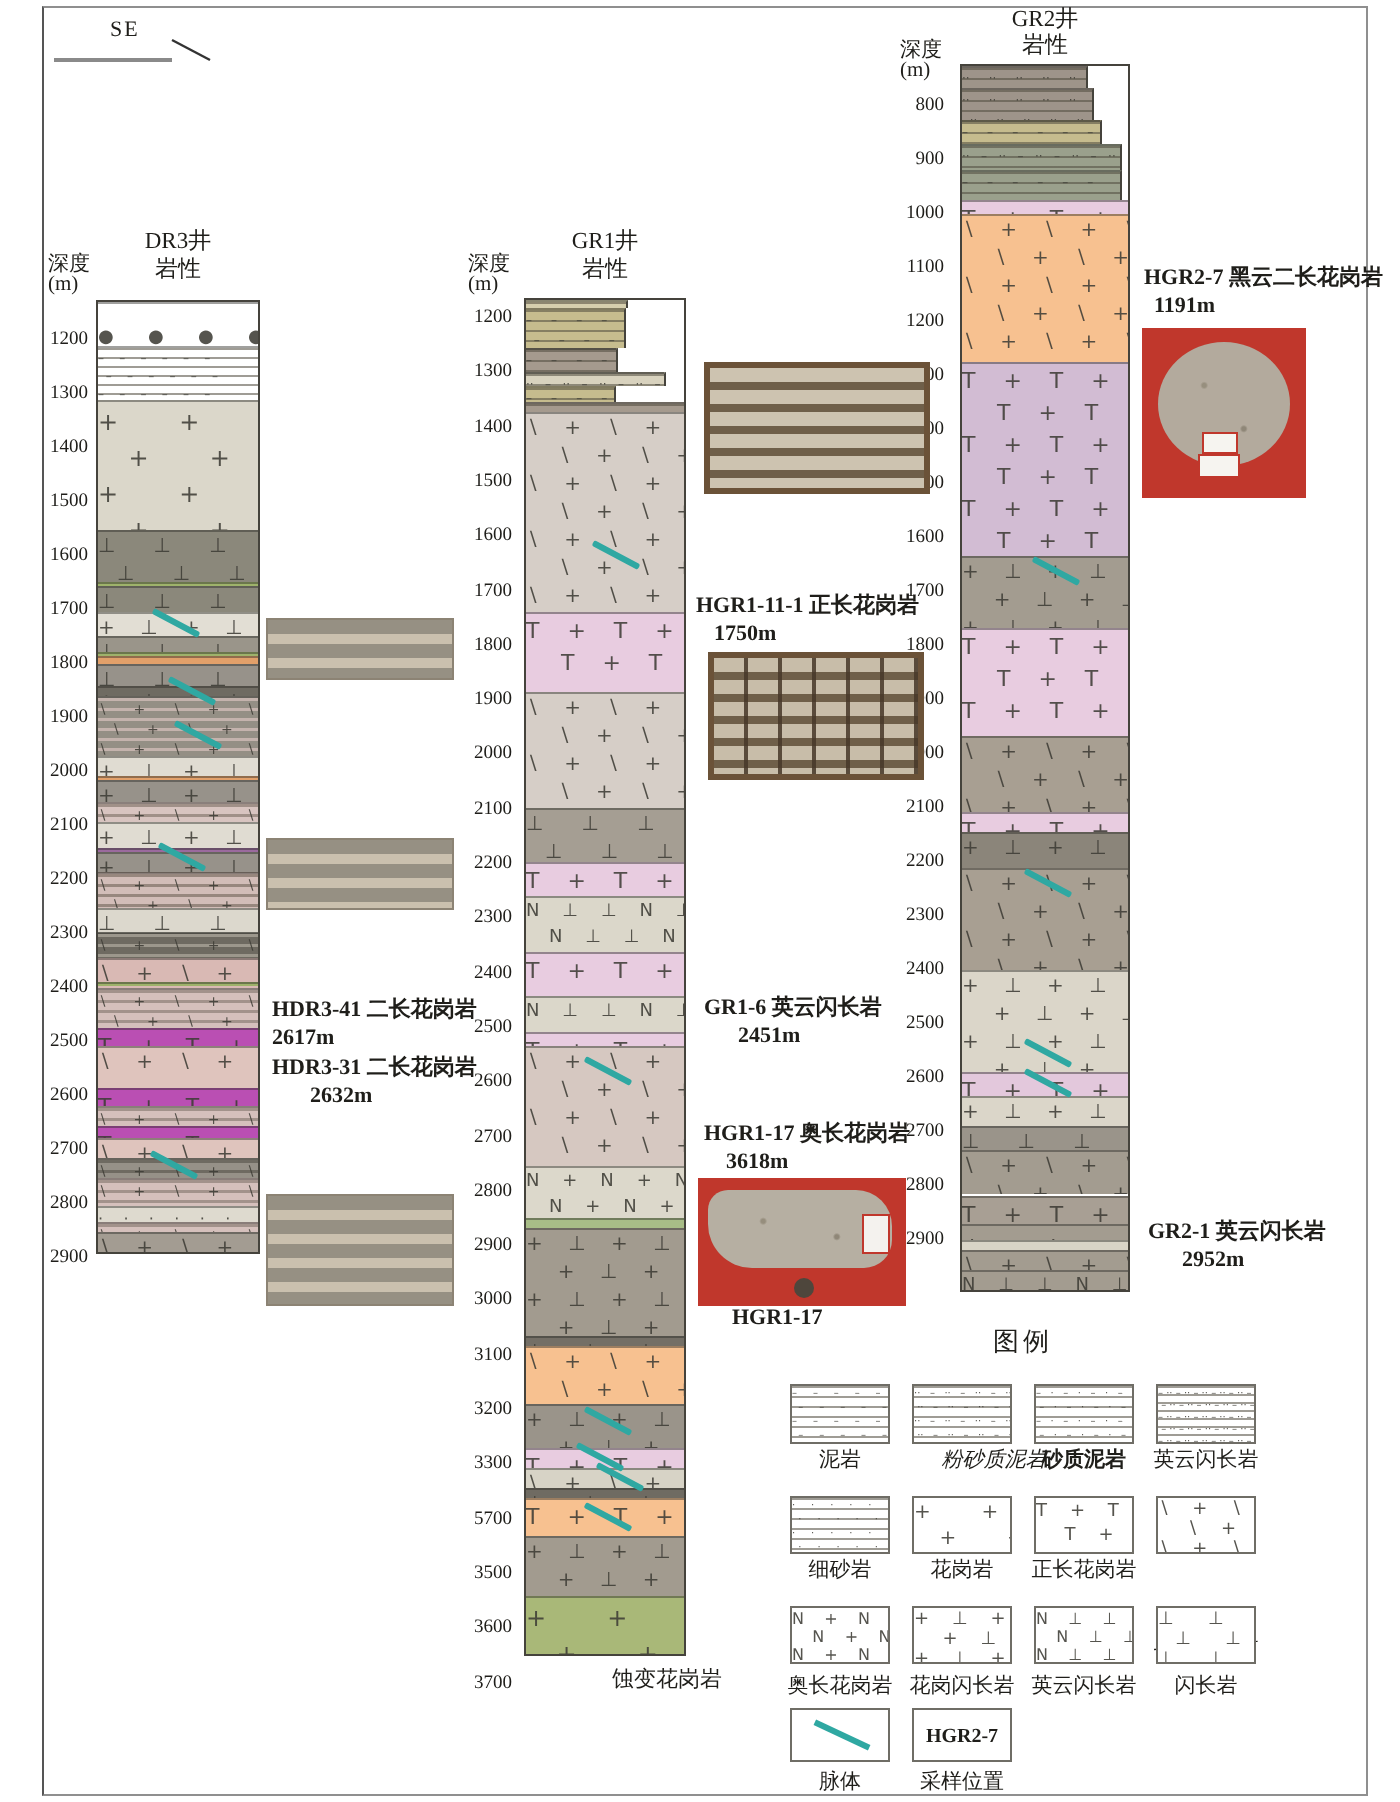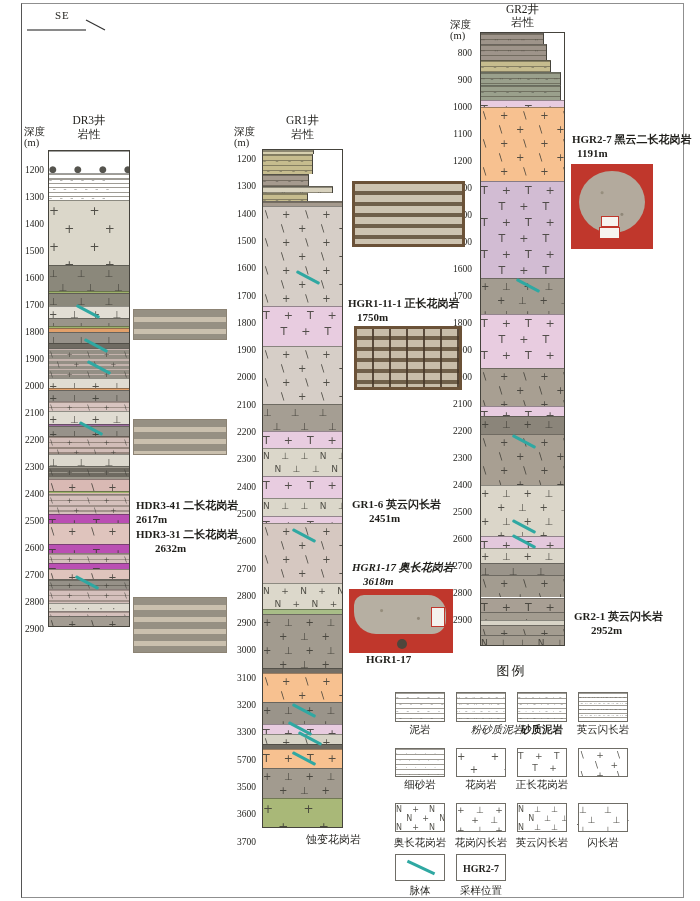--- a/index.html
+++ b/index.html
@@ -22,21 +22,21 @@
   
   .ann{position:absolute;font-size:11px;font-weight:bold;white-space:nowrap;line-height:14px;}
   .ann .l2{display:block;}
   .ann-hdr3-41{left:136px;top:498px;}
   .ann-hdr3-31{left:136px;top:527px;}
   .ann-hdr3-31 .l2{padding-left:19px;}
   .ann-hgr1-11-1{left:348px;top:296px;}
   .ann-hgr1-11-1 .l2{padding-left:9px;}
   .ann-gr1-6{left:352px;top:497px;}
   .ann-gr1-6 .l2{padding-left:17px;}
-  .ann-hgr1-17{left:352px;top:560px;font-style:italic;}
+  .ann-hgr1-17{left:352px;top:560px;}
   .ann-hgr1-17 .l2{padding-left:11px;}
   .cap-hgr1-17{left:366px;top:653px;font-weight:bold;font-size:11px;position:absolute;}
   .ann-hgr2-7{left:572px;top:132px;}
   .ann-hgr2-7 .l2{padding-left:5px;}
   .ann-gr2-1{left:574px;top:609px;}
   .ann-gr2-1 .l2{padding-left:17px;}
   .lbl-altered{position:absolute;left:306px;top:832px;font-size:11px;}
   
   .photo{position:absolute;}
   .tray{border:3px solid #6b5238;background:#8a7355;

